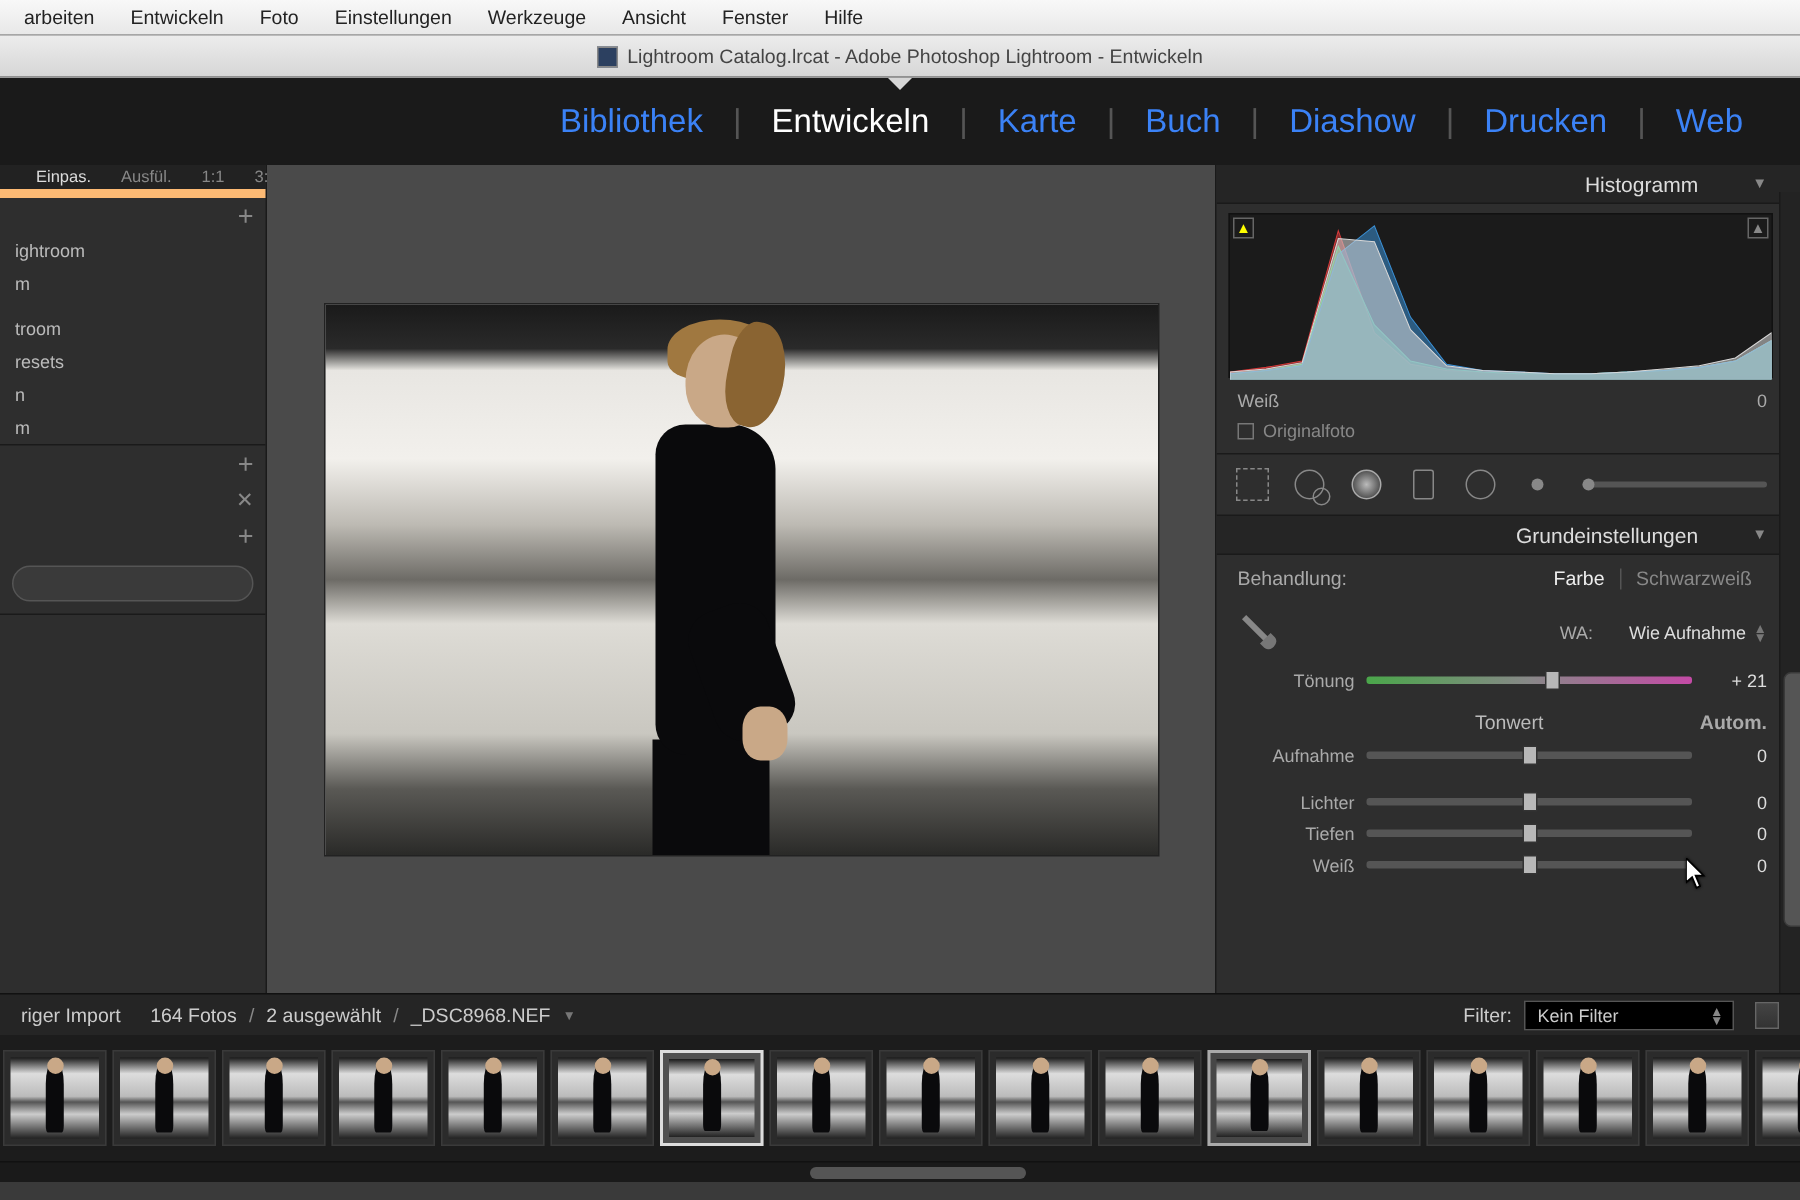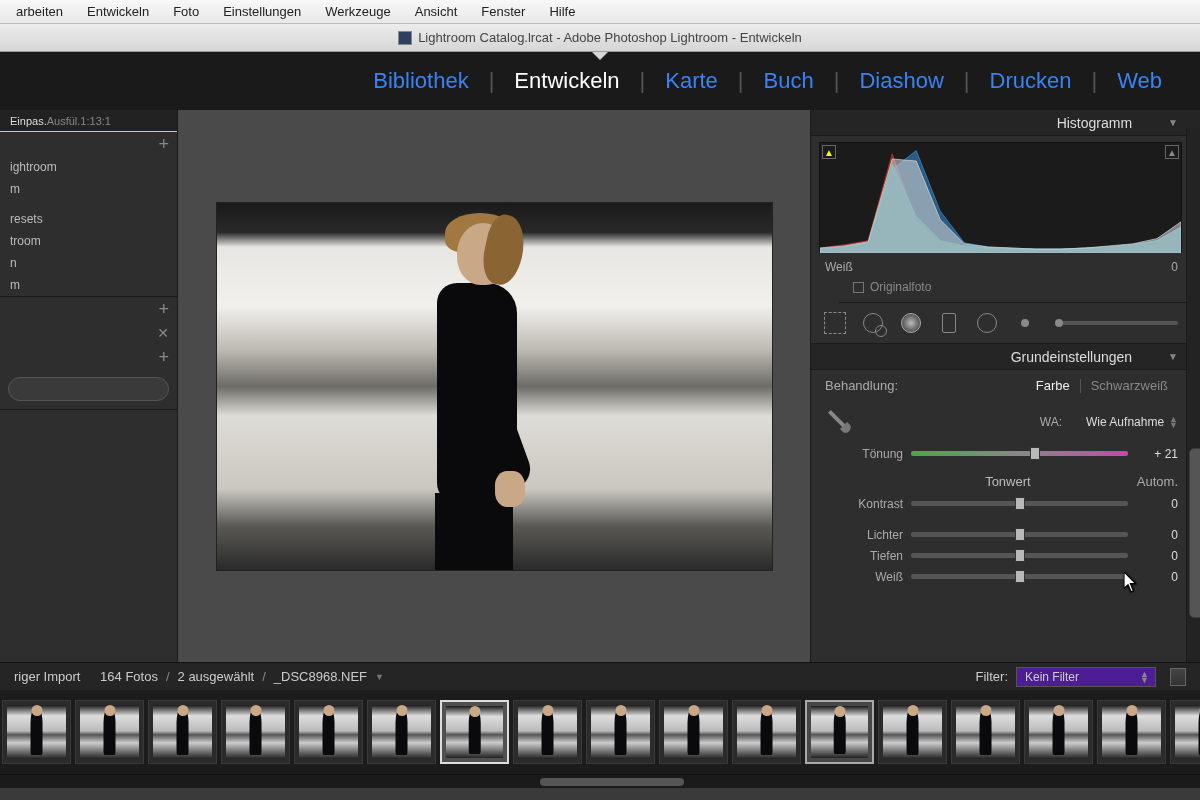--- a/index.html
+++ b/index.html
@@ -18,21 +18,21 @@
   .module-bar .arrow { position:absolute; left:50%; top:0; width:0;height:0;border-left:8px solid transparent;border-right:8px solid transparent;border-top:8px solid #d6d6d6; transform:translateX(-50%); }
   .module-item { color: #3b82f6; font-size: 22px; padding: 0 20px; cursor: pointer; white-space:nowrap; }
   .module-item.active { color: #fff; }
   .module-sep { color: #555; font-size: 22px; }
 
   
   .main-row { display: flex; height: 552px; background:#3a3a3a; }
 
   
   .left-panel { width: 178px; background: #2e2e2e; border-right: 1px solid #1a1a1a; display:flex; flex-direction:column; font-size:12px; color:#ccc; }
-  .zoom-bar { height:22px; background:#222; display:flex; align-items:center; gap:0; padding:0 10px; font-size:11px; color:#888; border-bottom:1px solid #fdba74;}
+  .zoom-bar { height:22px; background:#222; display:flex; align-items:center; gap:20px; padding:0 24px; font-size:11px; color:#888; border-bottom:6px solid #fdba74;}
   .zoom-bar span:first-child{color:#ddd;}
   .left-section { border-bottom:1px solid #1a1a1a; }
   .left-header { height:24px; display:flex; align-items:center; justify-content:flex-end; padding:0 8px; }
   .plus-icon { color:#888; font-size:18px; cursor:pointer; }
   .x-icon { color:#888; font-size:14px; cursor:pointer; }
   .left-list div { padding:4px 10px; color:#bbb; cursor:pointer; }
   .left-input { margin:8px; height:24px; background:#3a3a3a; border:1px solid #555; border-radius:12px; }
 
   
   .center { flex:1; background:#4a4a4a; display:flex; align-items:center; justify-content:center; position:relative; }
@@ -54,21 +54,21 @@
   .right-scroll { position:absolute; right:0; top:18px; bottom:0; width:14px; background:#232323; border-left:1px solid #1a1a1a;}
   .right-scroll .thumb { position:absolute; left:2px; right:2px; top:320px; height:170px; background:#555; border-radius:5px;}
   .panel-header { height:26px; display:flex; align-items:center; justify-content:flex-end; padding:0 22px 0 8px; color:#ddd; font-size:14px; background:#252525; border-bottom:1px solid #1a1a1a;gap:28px;}
   .panel-header .tri { margin-left:8px; color:#888; font-size:10px;}
   .histogram { margin:6px 18px 4px 8px; height:110px; background:#1b1b1b; border:1px solid #111; position:relative; }
   .hist-warn { position:absolute; width:14px; height:14px; border:1px solid #666; top:2px; display:flex; align-items:center; justify-content:center; font-size:10px;}
   .hist-warn.left{left:2px;} .hist-warn.left span{color:#ff0;}
   .hist-warn.right{right:2px;} .hist-warn.right span{color:#888;}
   .hist-svg { position:absolute; inset:0; }
   .hist-label-row { display:flex; justify-content:space-between; padding:4px 22px 2px 14px; color:#aaa; font-size:12px;}
-  .orig-row { display:flex; align-items:center; padding:4px 22px 8px 14px; color:#888; font-size:12px; gap:6px; border-bottom:1px solid #1a1a1a;margin-left:28px;}
+  .orig-row { display:flex; align-items:center; padding:4px 22px 8px 14px; color:#888; font-size:12px; gap:6px; border-bottom:1px solid #1a1a1a;}
   .checkbox { width:11px; height:11px; border:1px solid #777; }
   .tool-row { display:flex; align-items:center; gap:14px; padding:8px 22px 8px 12px; border-bottom:1px solid #1a1a1a;}
   .tool { width:24px; height:24px; display:flex; align-items:center; justify-content:center; cursor:pointer; }
   .tool-crop { width:22px;height:22px;border:1.5px dashed #888; }
   .tool-circle { width:20px; height:20px; border:1.5px solid #888; border-radius:50%; }
   .tool-circle.filled { background:radial-gradient(circle,#bbb 0%,#555 70%); border:1.5px solid #aaa;}
   .tool-circle.small{width:12px;height:12px; margin-left:-6px;}
   .tool-rect { width:14px; height:20px; border:1.5px solid #888; border-radius:2px;}
   .tool .dot{width:8px;height:8px;border-radius:50%;background:#888;}
   .tool-slider { flex:1; height:4px; background:#555; border-radius:2px; position:relative; margin-left:4px;}
@@ -92,26 +92,26 @@
   .slider-label { width:78px; text-align:right; color:#aaa; font-size:12px;}
   .slider-track { flex:1; height:5px; border-radius:2px; position:relative; cursor:pointer;}
   .slider-track.plain{ background:#555;}
   .slider-track.temp{ background:linear-gradient(90deg,#3a7fd4,#888 50%,#e6c04a);}
   .slider-track.tint{ background:linear-gradient(90deg,#4aa64a,#888 50%,#c44aa6);}
   .slider-knob { position:absolute; top:-4px; width:10px; height:13px; background:#b8b8b8; border:1px solid #333; border-radius:1px; transform:translateX(-50%);}
   .slider-val { width:42px; text-align:right; color:#ddd; font-size:12px;}
 
   .tone-header { display:flex; align-items:center; padding:10px 22px 4px 8px; color:#bbb; font-size:13px;}
   .tone-header .name{flex:1; text-align:center; padding-left:60px;}
-  .tone-header .auto{ color:#aaa; cursor:pointer;}
+  .tone-header .auto{ color:#aaa; cursor:pointer;font-weight:bold;}
 
   
   .status-bar { height:28px; background:#252525; display:flex; align-items:center; padding:0 14px; gap:8px; color:#ccc; font-size:13px; border-top:1px solid #111;}
   .status-bar .spacer{flex:1;}
-  .filter-select { background:#4c1d95; border:1px solid #555; color:#ccc; padding:2px 24px 2px 8px; font-size:12px; position:relative; min-width:140px; cursor:pointer; display:flex; align-items:center;}
+  .filter-select { background:#000000; border:1px solid #555; color:#ccc; padding:2px 24px 2px 8px; font-size:12px; position:relative; min-width:140px; cursor:pointer; display:flex; align-items:center;}
   .filter-select .updown{position:absolute; right:6px; font-size:9px; color:#888; line-height:6px;}
   .flag-toggle { width:16px; height:18px; border:1px solid #666; margin-left:6px; cursor:pointer; background:linear-gradient(#444,#333);}
 
   
   .filmstrip { height:84px; background:#1c1c1c; display:flex; align-items:center; padding:4px 2px; gap:4px; overflow:hidden;}
   .thumb { width:69px; height:64px; background:#2b2b2b; border:1px solid #3a3a3a; padding:4px; cursor:pointer; position:relative; flex-shrink:0;}
   .thumb.sel { border:2px solid #ddd; background:#505050;}
   .thumb.sel2 { border:2px solid #aaa; background:#474747;}
   .thumb-img { width:100%; height:100%; background:
     linear-gradient(180deg,#1a1a1a 0%, #ddd 20%, #bbb 48%, #555 55%, #ccc 70%, #222 100%);
@@ -171,22 +171,22 @@
       <span>3:1</span>
     </div>
     <div class="left-section">
       <div class="left-header">
           <span class="plus-icon">+</span>
         </div>
       <div class="left-list">
         <div>ightroom</div>
         <div>m</div>
         <div></div>
+        <div>troom</div>
         <div>resets</div>
-        <div>troom</div>
         <div>n</div>
         <div>m</div>
       </div>
     </div>
     <div class="left-section">
       <div class="left-header">
           <span class="plus-icon">+</span>
         </div>
       <div class="left-header">
           <span class="x-icon">✕</span>
@@ -287,21 +287,21 @@
           <div class="slider-knob" style="left:57%"></div>
         </div>
       <span class="slider-val">+ 21</span>
     </div>
     <div class="tone-header">
       <span class="name">Tonwert</span>
       <span class="auto">Autom.</span>
     </div>
     <div id="tone-sliders">
         <div class="slider-row">
-      <span class="slider-label">Kontrast</span>
+      <span class="slider-label">Aufnahme</span>
       <div class="slider-track plain">
             <div class="slider-knob" style="left:50%"></div>
           </div>
       <span class="slider-val">0</span>
     </div>
         <div class="slider-row" style="margin-top:10px">
       <span class="slider-label">Lichter</span>
       <div class="slider-track plain">
             <div class="slider-knob" style="left:50%"></div>
           </div>

